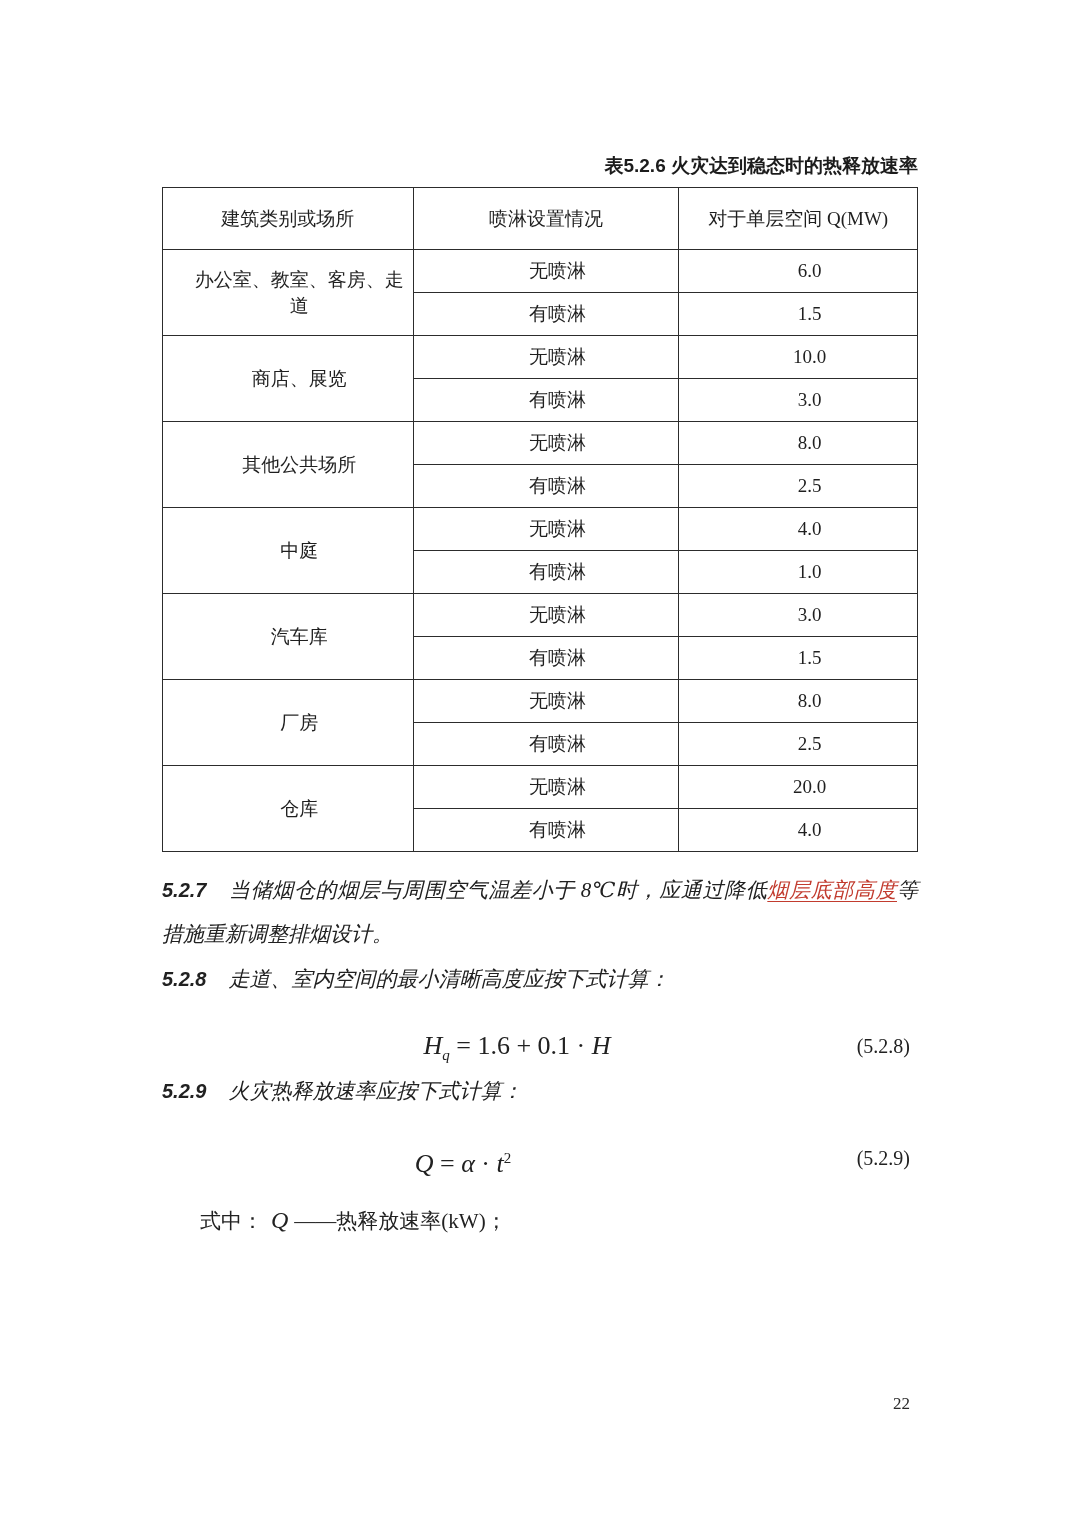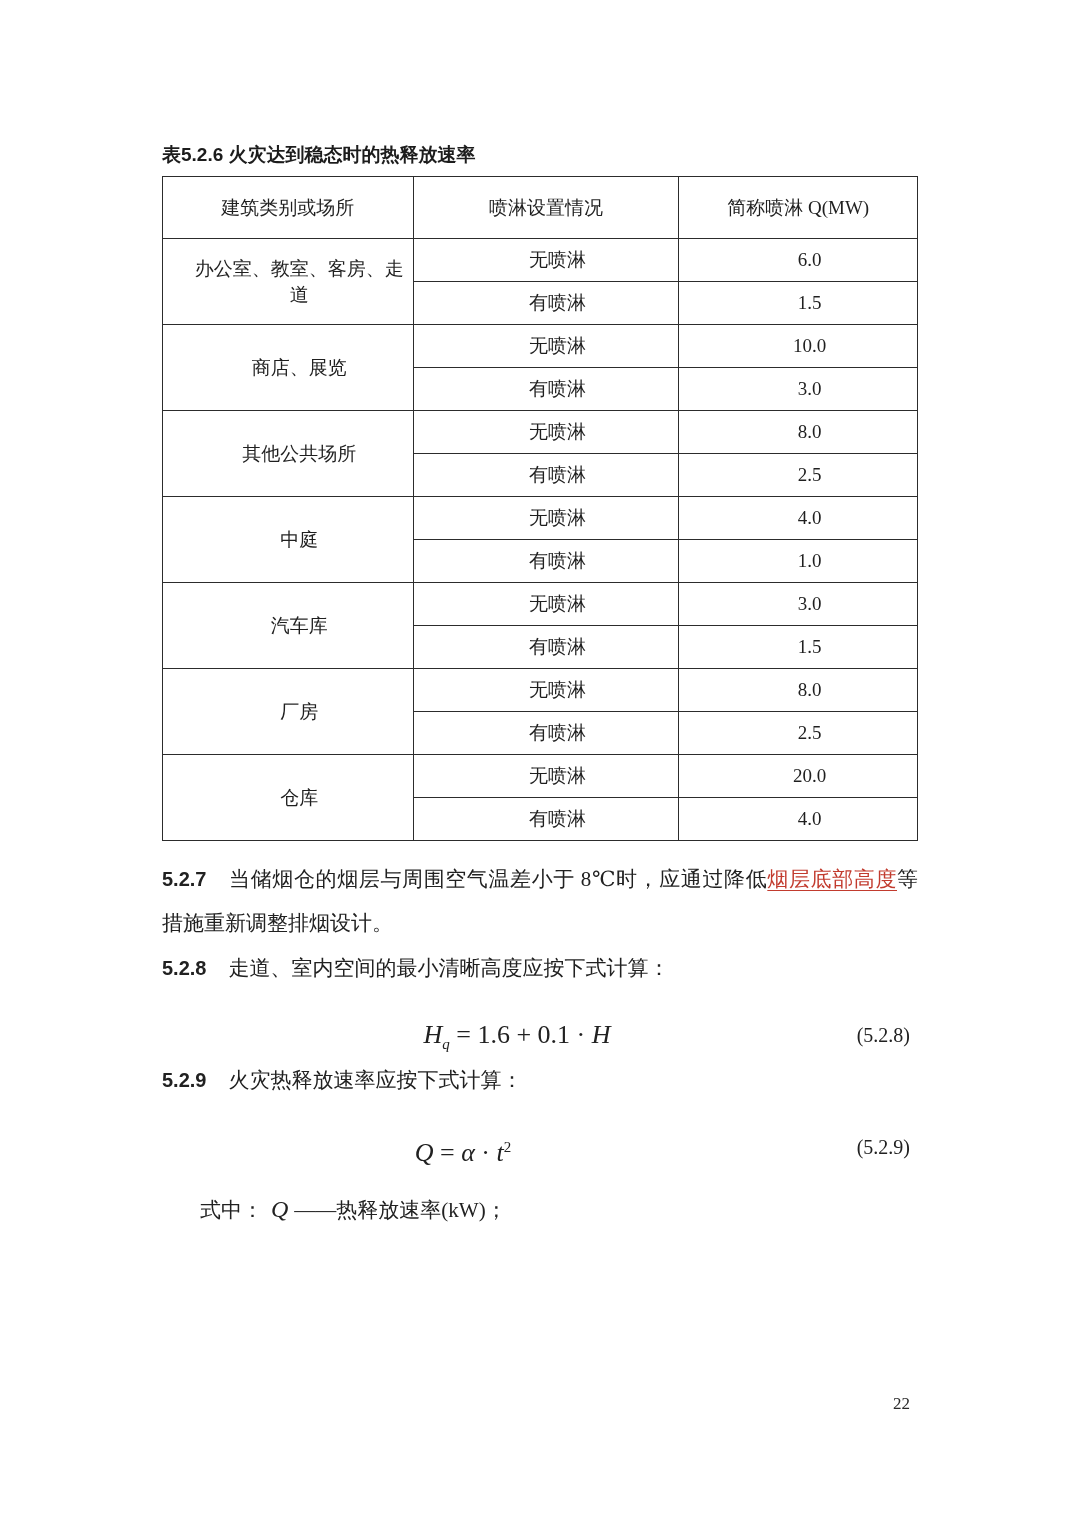--- a/index.html
+++ b/index.html
@@ -10,26 +10,26 @@
     color:#212121;
   }
   .content { position:absolute; left:162px; top:138px; width:756px; }
 
   .para { font-size:21px; line-height:44px; text-align:justify; }
 
   .sec-num {
     font-family:"Liberation Sans","DejaVu Sans",sans-serif;
     font-weight:bold; font-size:20px; margin-right:22px;
   }
-  .sec-para { font-size:21px; line-height:44px; text-align:justify; }
+  .sec-para { font-size:21px; line-height:44px; text-align:justify;font-style:italic; }
 
   .red-term { color:#c23b2e; text-decoration:underline; text-underline-offset:4px; text-decoration-thickness:1px; }
 
   .table-title {
-    margin-top:4px; text-align:left;
+    margin-top:15px; text-align:right;
     font-family:"Liberation Sans","DejaVu Sans",sans-serif;
     font-weight:bold; font-size:19px; line-height:26px; color:#1c1c1c;
   }
 
   table.q-table {
     margin-top:8px; width:100%; border-collapse:collapse;
     font-size:19px; color:#1f1f1f;
   }
   table.q-table th, table.q-table td {
     border:1px solid #2c2c2c; text-align:center; vertical-align:middle;
@@ -74,21 +74,21 @@
   <table class="q-table">
     <colgroup>
         <col class="c1">
         <col class="c2">
         <col class="c3">
       </colgroup>
     <thead>
       <tr>
         <th>建筑类别或场所</th>
         <th>喷淋设置情况</th>
-        <th>简称喷淋 Q(MW)</th>
+        <th>对于单层空间 Q(MW)</th>
       </tr>
     </thead>
     <tbody>
       <tr>
         <td rowspan="2">办公室、教室、客房、走道</td>
         <td>无喷淋</td>
         <td>6.0</td>
       </tr>
       <tr>
         <td>有喷淋</td>

